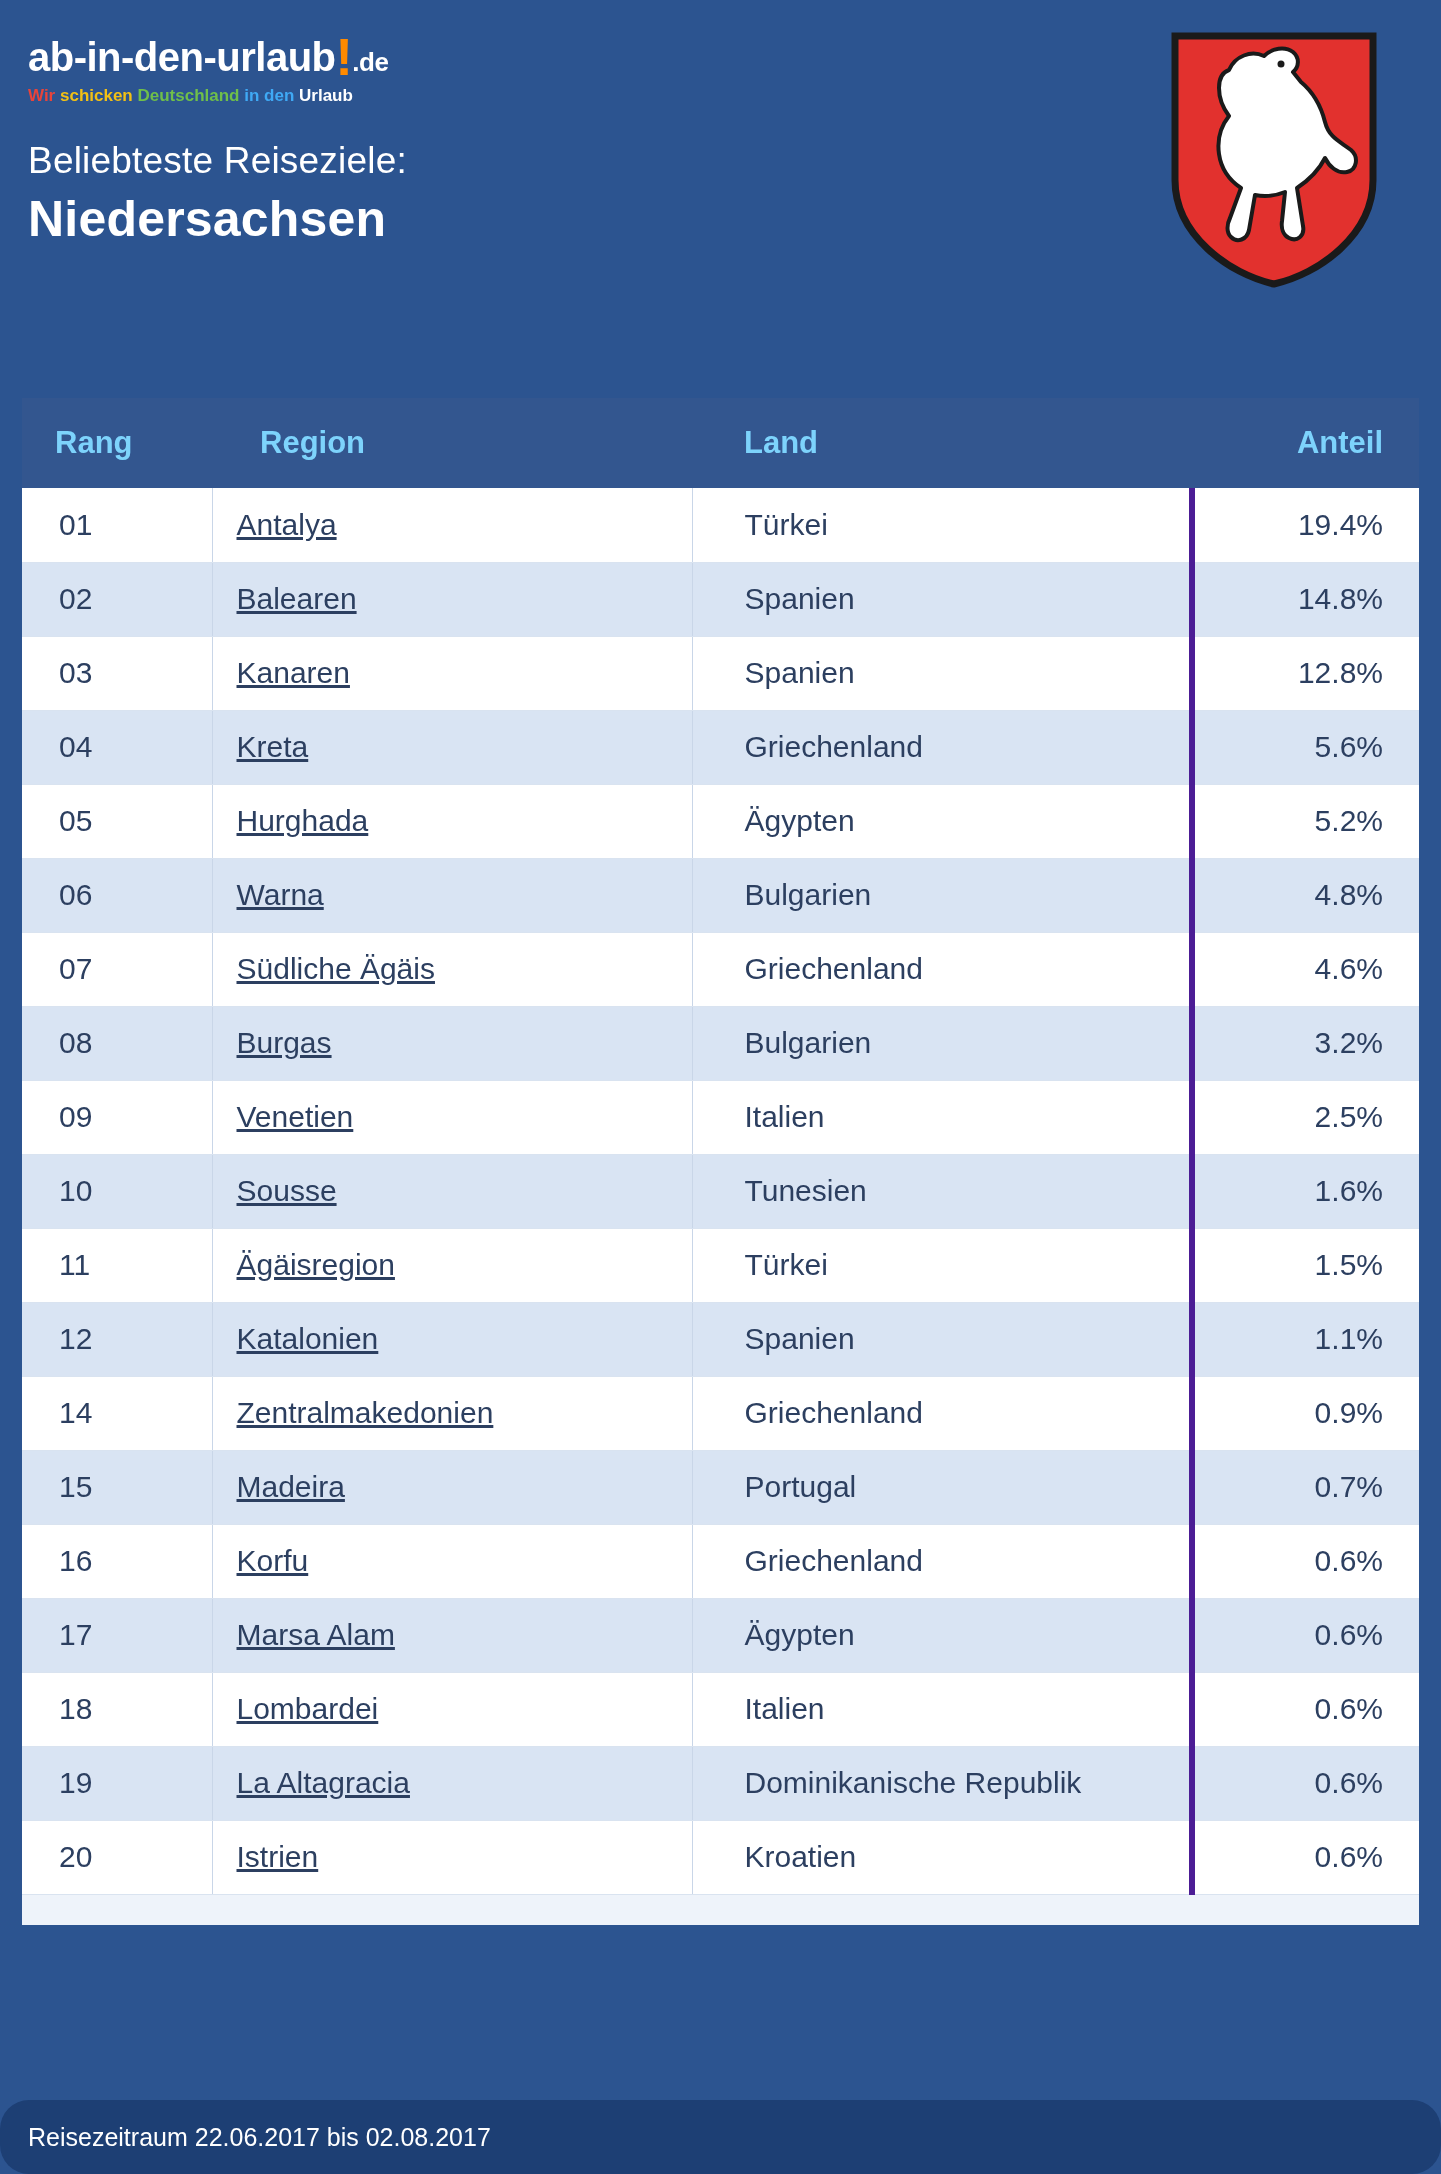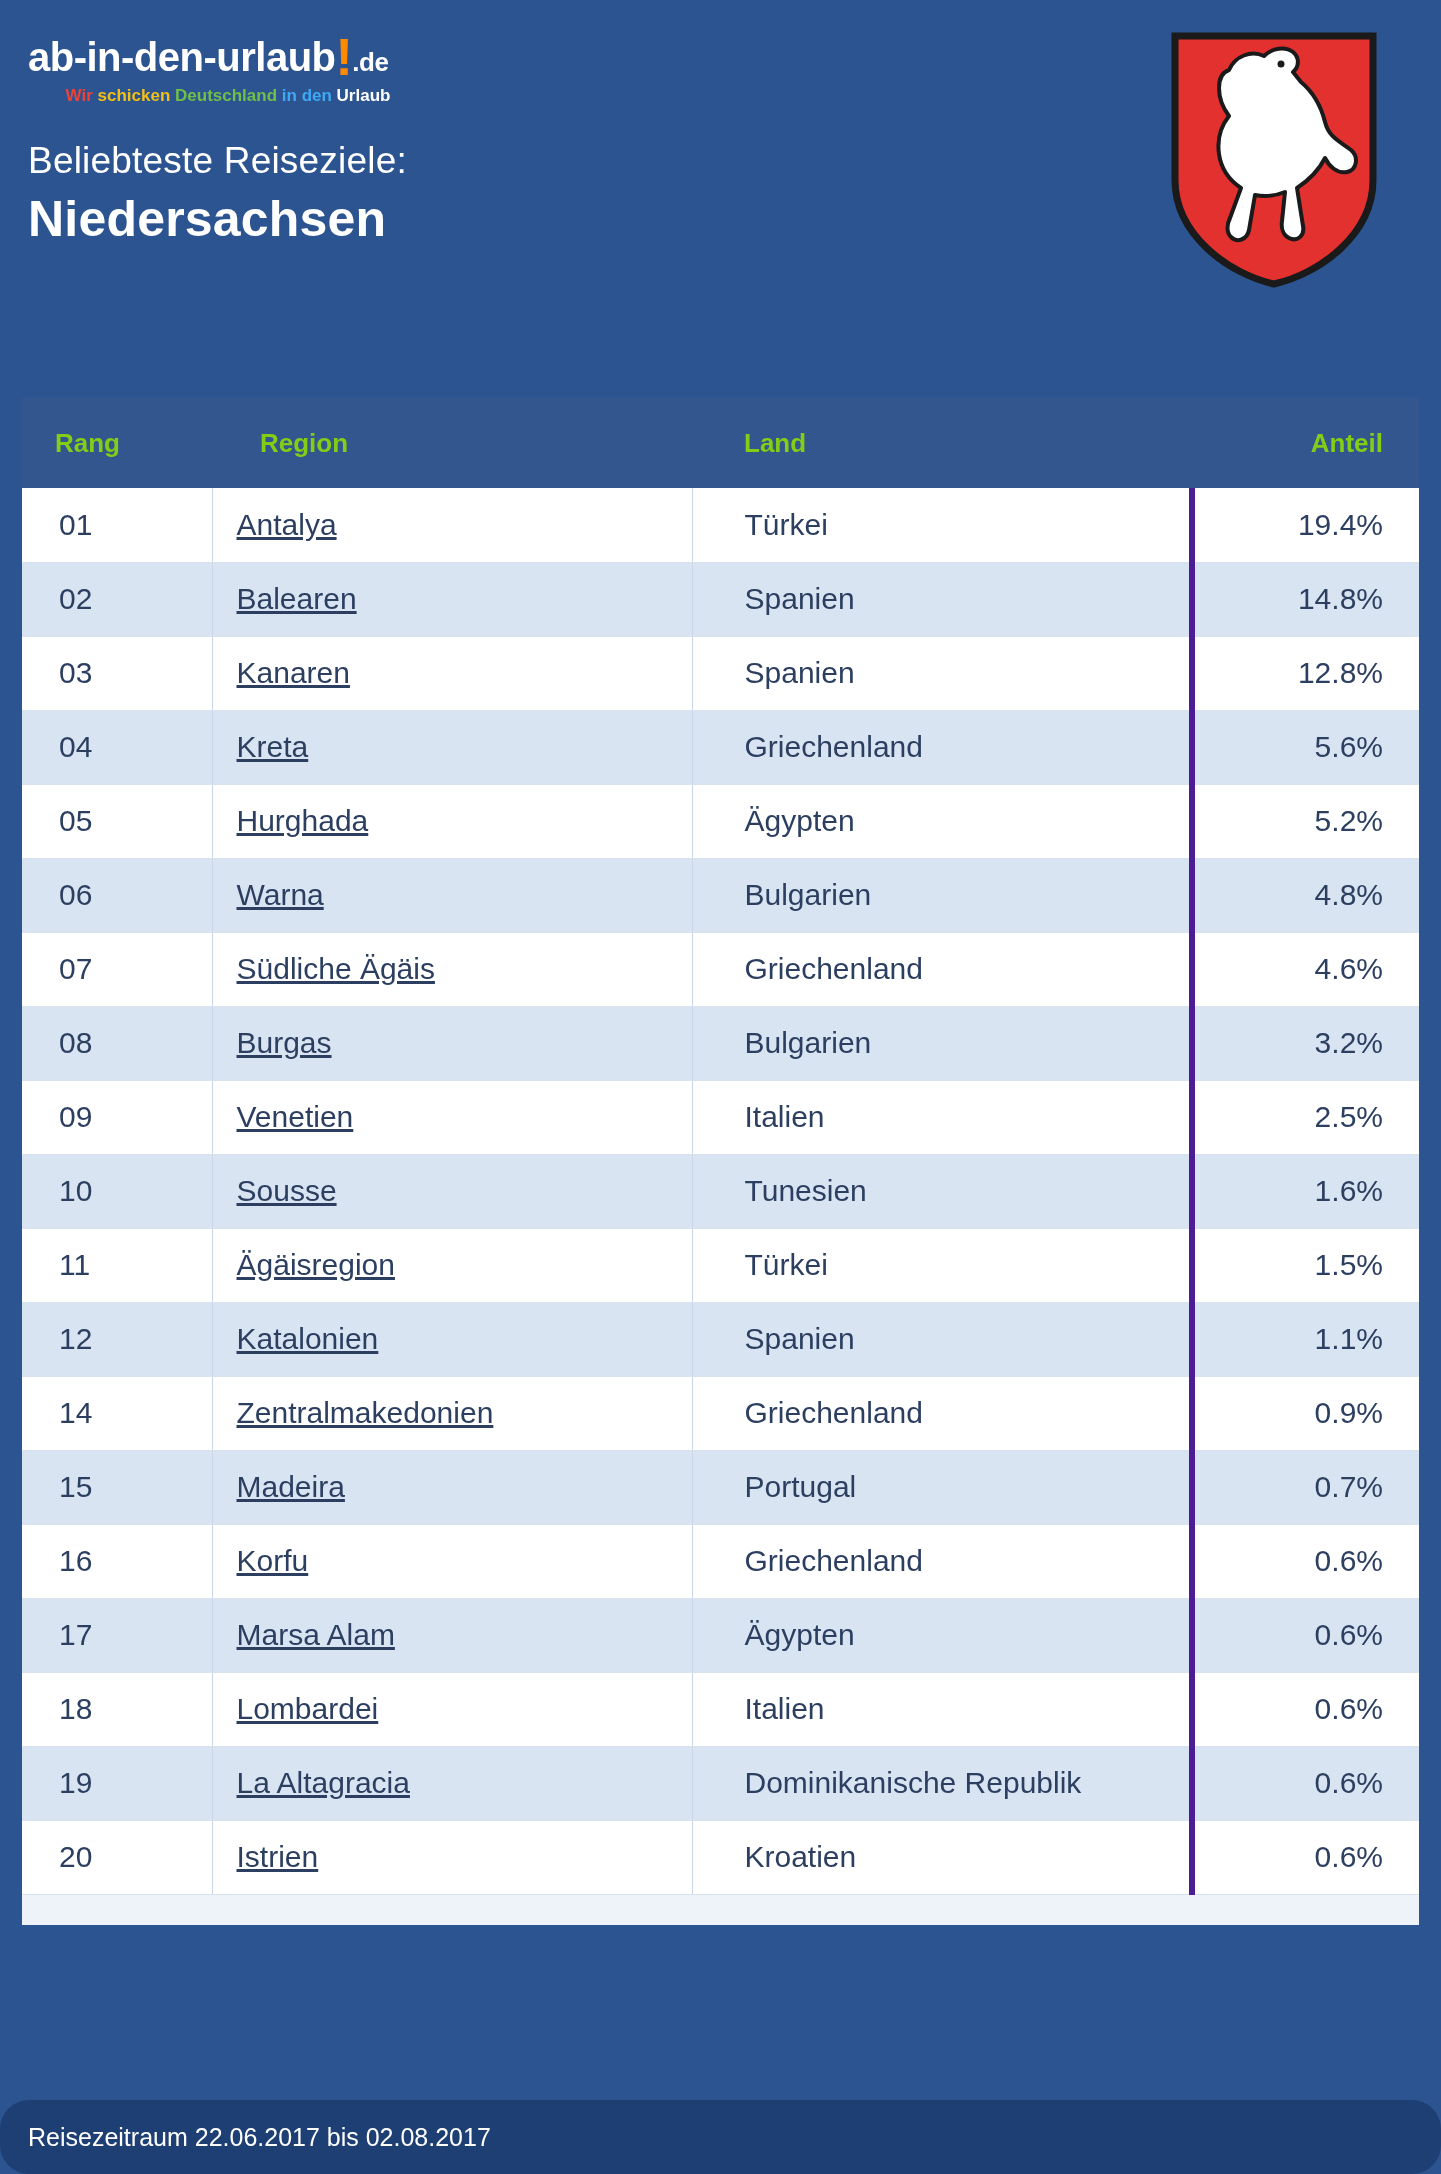--- a/index.html
+++ b/index.html
@@ -44,21 +44,20 @@
   }
   .logo-main .de {
     color: #ffffff;
     font-size: 26px;
   }
   .logo-sub {
     margin-top: 5px;
     font-size: 17px;
     font-weight: bold;
     white-space: nowrap;
-    text-align: center;
   }
   .logo-sub .w1 { color: #e8443a; }
   .logo-sub .w2 { color: #f2c014; }
   .logo-sub .w3 { color: #6fbf4a; }
   .logo-sub .w4 { color: #3fa9f5; }
   .logo-sub .w5 { color: #ffffff; }
 
   .title-block {
     margin-top: 16px;
     color: #ffffff;
@@ -93,22 +92,22 @@
     background: #eef3fa;
     padding: 0 0 30px 0;
   }
   table {
     border-collapse: collapse;
     width: 1397px;
     table-layout: fixed;
   }
   thead th {
     background: #33568f;
-    color: #84cc16;
-    font-size: 26px;
+    color: #7dd3fc;
+    font-size: 31px;
     font-weight: bold;
     height: 90px;
     vertical-align: middle;
     text-align: left;
   }
   .col-rank   { width: 190px; }
   .col-region { width: 480px; }
   .col-land   { width: 500px; }
   .col-share  { width: 227px; }
 

